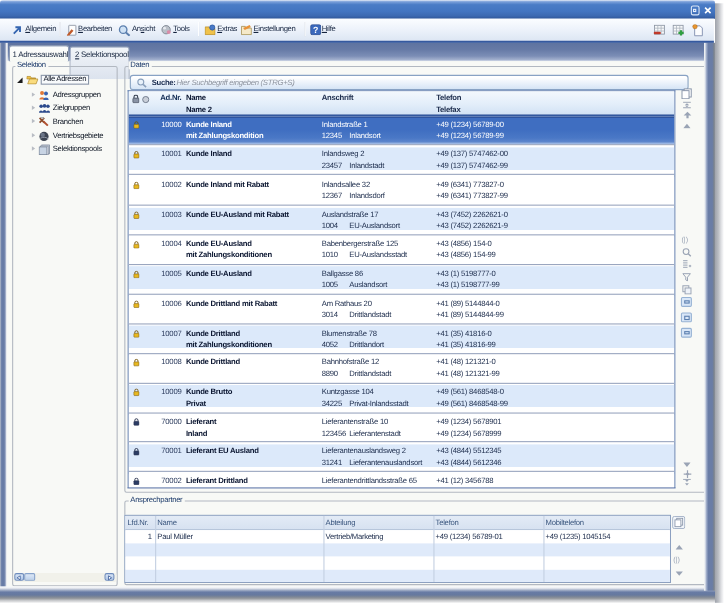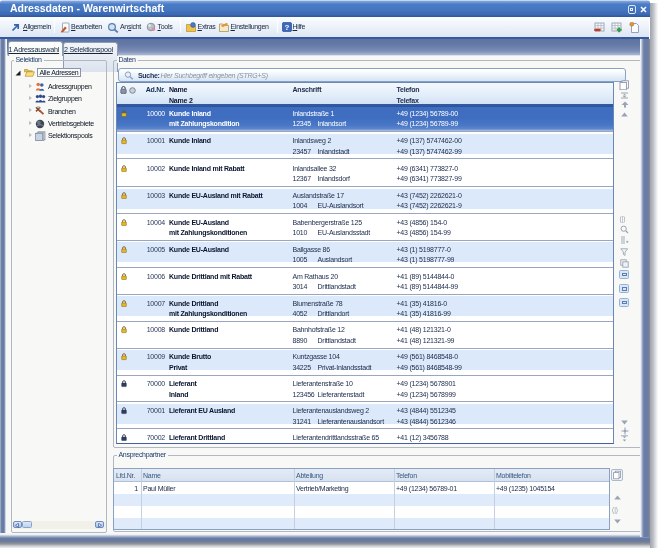--- a/index.html
+++ b/index.html
@@ -16,21 +16,21 @@
 .msep{position:absolute;top:3px;height:13px;width:1px;background:#b9c2d2;border-right:1px solid #fdfeff;}
 .micon{position:absolute;top:4.5px;}
 
 #sepline{position:absolute;left:0;top:36.9px;width:649px;height:1.8px;background:#35599f;}
 
 #main{position:absolute;left:0;top:38.7px;width:650px;height:498px;background:linear-gradient(180deg,#5e73a0 0px,#667aa6 6px,#7c8eb6 12px,#a5b2cf 15.5px,#d6dde9 16.4px,#f8f9f6 17px);}
 #frameBL{z-index:5;position:absolute;left:0;top:38.7px;width:6.5px;height:498.3px;background:linear-gradient(90deg,#c4c9d1 0px,#7487ae 1px,#687ca6 2px,#687ca6 3.8px,#8d9cbd 4.8px,#e3e7ee 5.7px,#f8f9f6 6.5px);}
 #frameBR{z-index:5;position:absolute;left:640px;top:38.7px;width:10px;height:498.3px;background:linear-gradient(90deg,#f8f9f6 0px,#dfe4ec 1px,#93a2c2 2.5px,#6a7da6 4px,#6a7da6 7.5px,#78828f 9px,#8f9298 10px);}
 #content{position:absolute;left:6px;top:55.5px;width:638.6px;height:481px;background:#f8f9f6;}
 
-.tab{position:absolute;font-size:7.2px;letter-spacing:-0.25px;color:#17263f;text-align:left;text-decoration:underline;}
+.tab{position:absolute;font-size:7.2px;letter-spacing:-0.25px;color:#17263f;text-align:right;}
 #tab1{left:7.5px;top:41.2px;width:55.5px;height:14.4px;background:linear-gradient(#fdfefd,#f6f8f4);border:1px solid #8e9cb4;border-bottom:none;border-radius:3px 3px 0 0;line-height:15px;z-index:3;}
 #tab2{left:63px;top:42.4px;width:55px;height:30px;background:linear-gradient(#f2f5f9,#dce3ee);border:1px solid #8e9cb4;border-bottom:none;border-radius:3px 3px 0 0;line-height:13.5px;}
 
 .grp{position:absolute;border:1px solid #b2b8c1;border-radius:2px;}
 .glab{position:absolute;font-size:7px;letter-spacing:-0.3px;color:#1c3a6a;background:#f8f9f6;padding:0 2px;line-height:7px;z-index:2;}
 
 .trow{position:absolute;font-size:7px;letter-spacing:-0.3px;color:#0a1220;line-height:8px;white-space:nowrap;}
 .tarr{position:absolute;width:0;height:0;border-top:2.6px solid transparent;border-bottom:2.6px solid transparent;border-left:3.4px solid #b9bdc4;}
 
 #search{position:absolute;left:117.5px;top:67.6px;width:508px;height:14px;border:1px solid #88a2c4;border-radius:3px;background:linear-gradient(#ffffff 10%,#e8f0fa 60%,#d5e4f5 100%);}
@@ -61,21 +61,20 @@
 #agrid{position:absolute;left:113px;top:468.3px;width:496.5px;height:61.4px;border:1px solid #8ca0c0;background:#fff;}
 #ahead{position:absolute;left:0;top:0;width:494.5px;height:13.2px;background:linear-gradient(#e3ebf6,#d7e2f1);border-bottom:1px solid #b0c0d8;color:#3a567e;}
 #agrid span{font-size:7px;letter-spacing:-0.25px;line-height:8px;white-space:nowrap;position:absolute;}
 .ar{position:absolute;left:0;width:494.5px;height:11.7px;}
 .avl{position:absolute;top:0;width:1px;height:59.4px;background:#c3cfe2;}
 .ac0{left:2px;}.ac1{left:29px;}.ac2{left:182px;}.ac3{left:282px;}.ac4{left:382px;}
 </style></head>
 <body>
 <div id="win">
   <div id="tbar">
-    <div class="txt">Adressdaten - Warenwirtschaft</div>
     <div id="btnR">
         <i></i>
       </div>
     <svg class="abs" style="left:639.5px;top:5.6px" width="7" height="7" viewBox="0 0 7 7">
         <path d="M1 1 L6 6 M6 1 L1 6" stroke="#fff" stroke-width="1.5"></path>
       </svg>
   </div>
   <div id="mbar">
     <svg class="micon" style="left:10.5px;top:5.5px" width="9" height="9" viewBox="0 0 9 9">
         <path d="M1.5 7.5 L6.5 2.5 M3 1.8 L7.2 1.8 L7.2 6" stroke="#3565b0" stroke-width="1.7" fill="none"></path>

